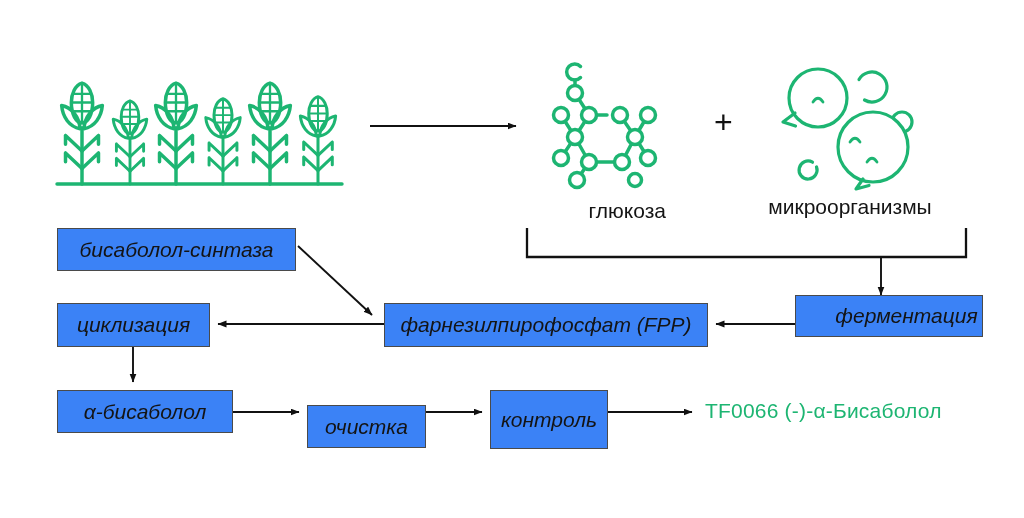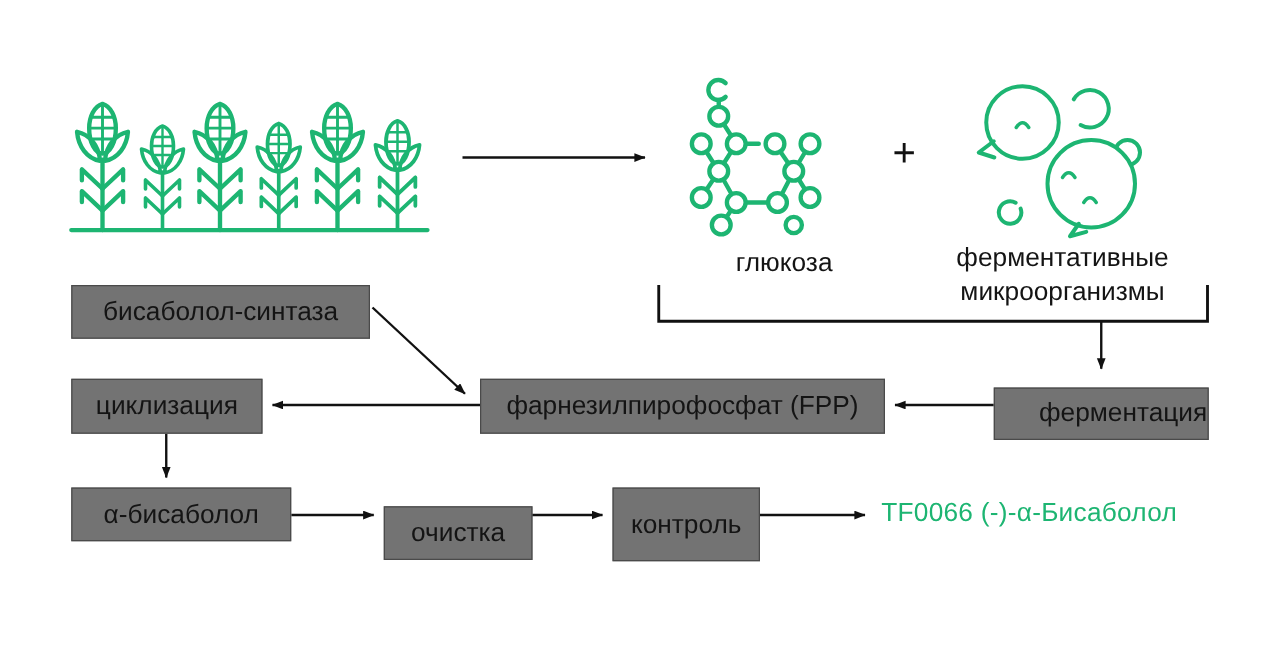--- a/index.html
+++ b/index.html
@@ -9,24 +9,25 @@
     background:#ffffff;
     font-family:"Liberation Sans", sans-serif;
     overflow:hidden;
   }
   .connectors{position:absolute;left:0;top:0;width:1024px;height:518px;pointer-events:none;}
   .icon{position:absolute;}
   .box{
     position:absolute;
     box-sizing:border-box;
     border:1.6px solid #4a4a4a;
-    background:#737373;
+    background:#3b82f6;
     display:flex;align-items:center;justify-content:center;
     font-size:21px;color:#141414;
     white-space:nowrap;
+    font-style:italic;
   }
   .lbl{
     position:absolute;
     font-size:21px;color:#141414;
     text-align:center;line-height:27px;
     white-space:nowrap;
   }
   .plus{
     position:absolute;
     font-size:32px;color:#111111;font-weight:400;
@@ -149,31 +150,30 @@
 
       <path d="M41.5,111.9 A9,9 0 1 1 37.5,107.2" stroke-width="3.2"></path>
     </g>
   </svg>
 
   <div class="lbl" style="left:540px;top:197px;width:126px;text-align:right;">глюкоза</div>
 
   <div class="plus" style="left:714px;top:106px;">+</div>
 
   <div class="lbl" style="left:757px;top:193px;width:186px;">
-    <div>ферментативные</div>
     <div>микроорганизмы</div>
   </div>
 
   <div class="box" style="left:57px;top:228px;width:239px;height:43px;">бисаболол-синтаза</div>
 
   <div class="box" style="left:384px;top:303px;width:324px;height:44px;">фарнезилпирофосфат (FPP)</div>
 
   <div class="box" style="left:57px;top:303px;width:153px;height:44px;">циклизация</div>
 
-  <div class="box" style="left:795px;top:310px;width:172px;height:42px;padding-left:35px;">ферментация</div>
+  <div class="box" style="left:795px;top:295px;width:188px;height:42px;padding-left:35px;">ферментация</div>
 
   <div class="box" style="left:57px;top:390px;width:176px;height:43px;">α-бисаболол</div>
 
   <div class="box" style="left:307px;top:405px;width:119px;height:43px;">очистка</div>
 
   <div class="box" style="left:490px;top:390px;width:118px;height:59px;">контроль</div>
 
   <div class="product" style="left:705px;top:399px;">TF0066 (-)-α-Бисаболол</div>
 
 </div>

